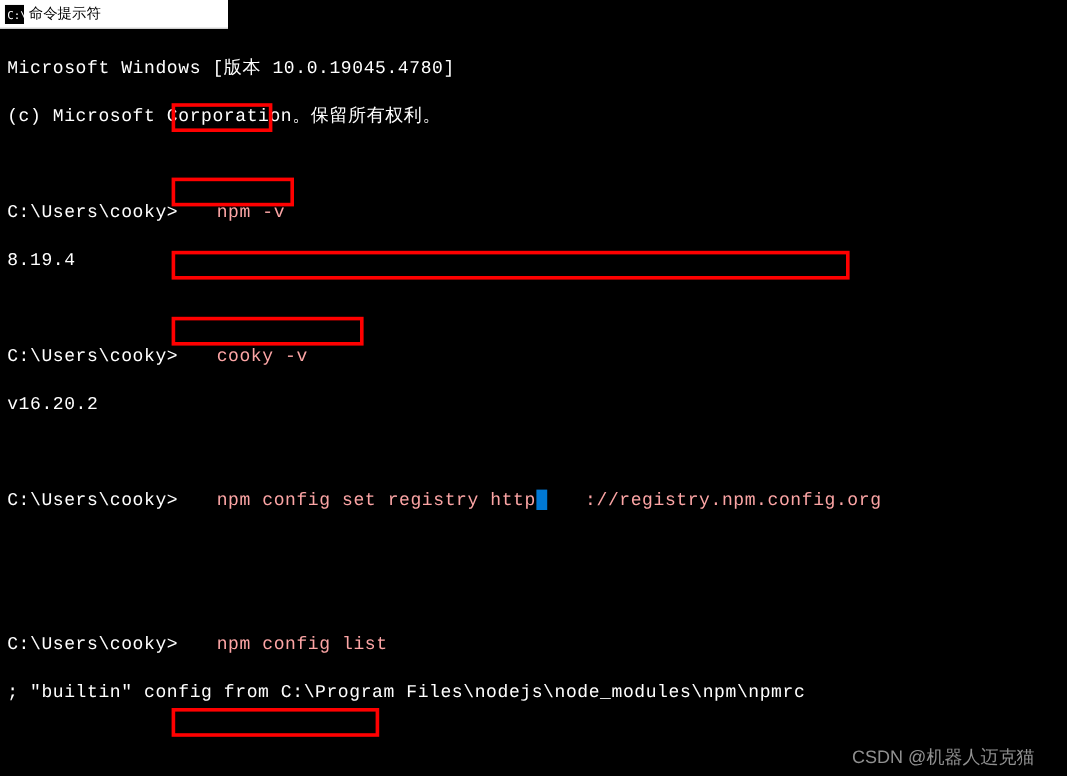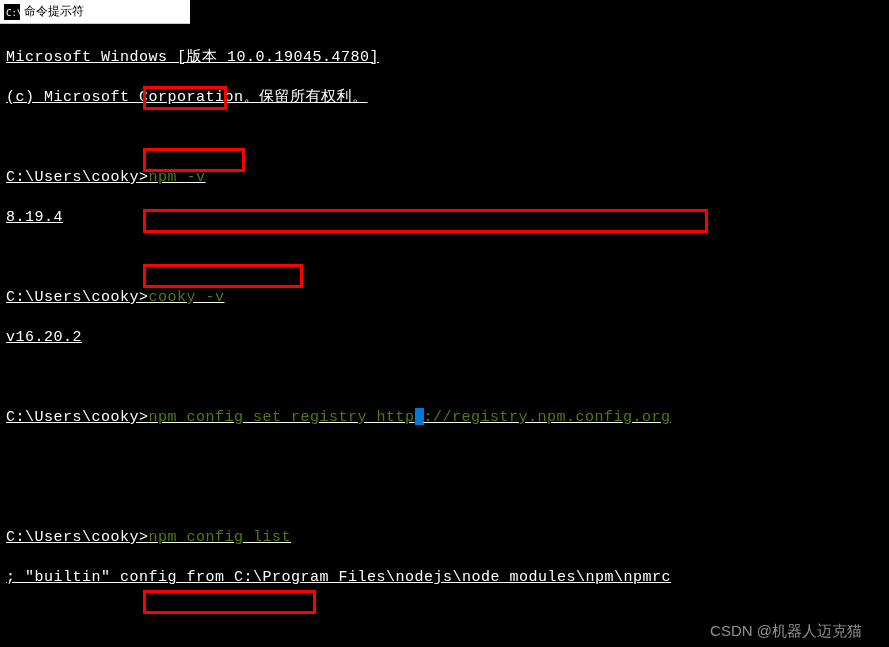--- a/index.html
+++ b/index.html
@@ -45,28 +45,28 @@
       padding: 4px 6px;
       color: #ffffff;
       font-size: 15px;
       line-height: 20px;
       white-space: pre;
       letter-spacing: 0.5px;
     }
     .line {
       display: block;
       min-height: 20px;
-      text-decoration: underline;
     }
     .prompt {
       color: #ffffff;
       text-align: center;
     }
     .cmd-text {
-      color: #4d7c0f;
+      color: #fca5a5;
+      margin-left: 32px;
     }
     .highlight-box {
       position: absolute;
       border: 3px solid #ff0000;
       pointer-events: none;
     }
     .box1 { left: 143px; top: 86px; width: 84px; height: 24px; }
     .box2 { left: 143px; top: 148px; width: 102px; height: 24px; }
     .box3 { left: 143px; top: 209px; width: 565px; height: 24px; }
     .box4 { left: 143px; top: 264px; width: 160px; height: 24px; }

